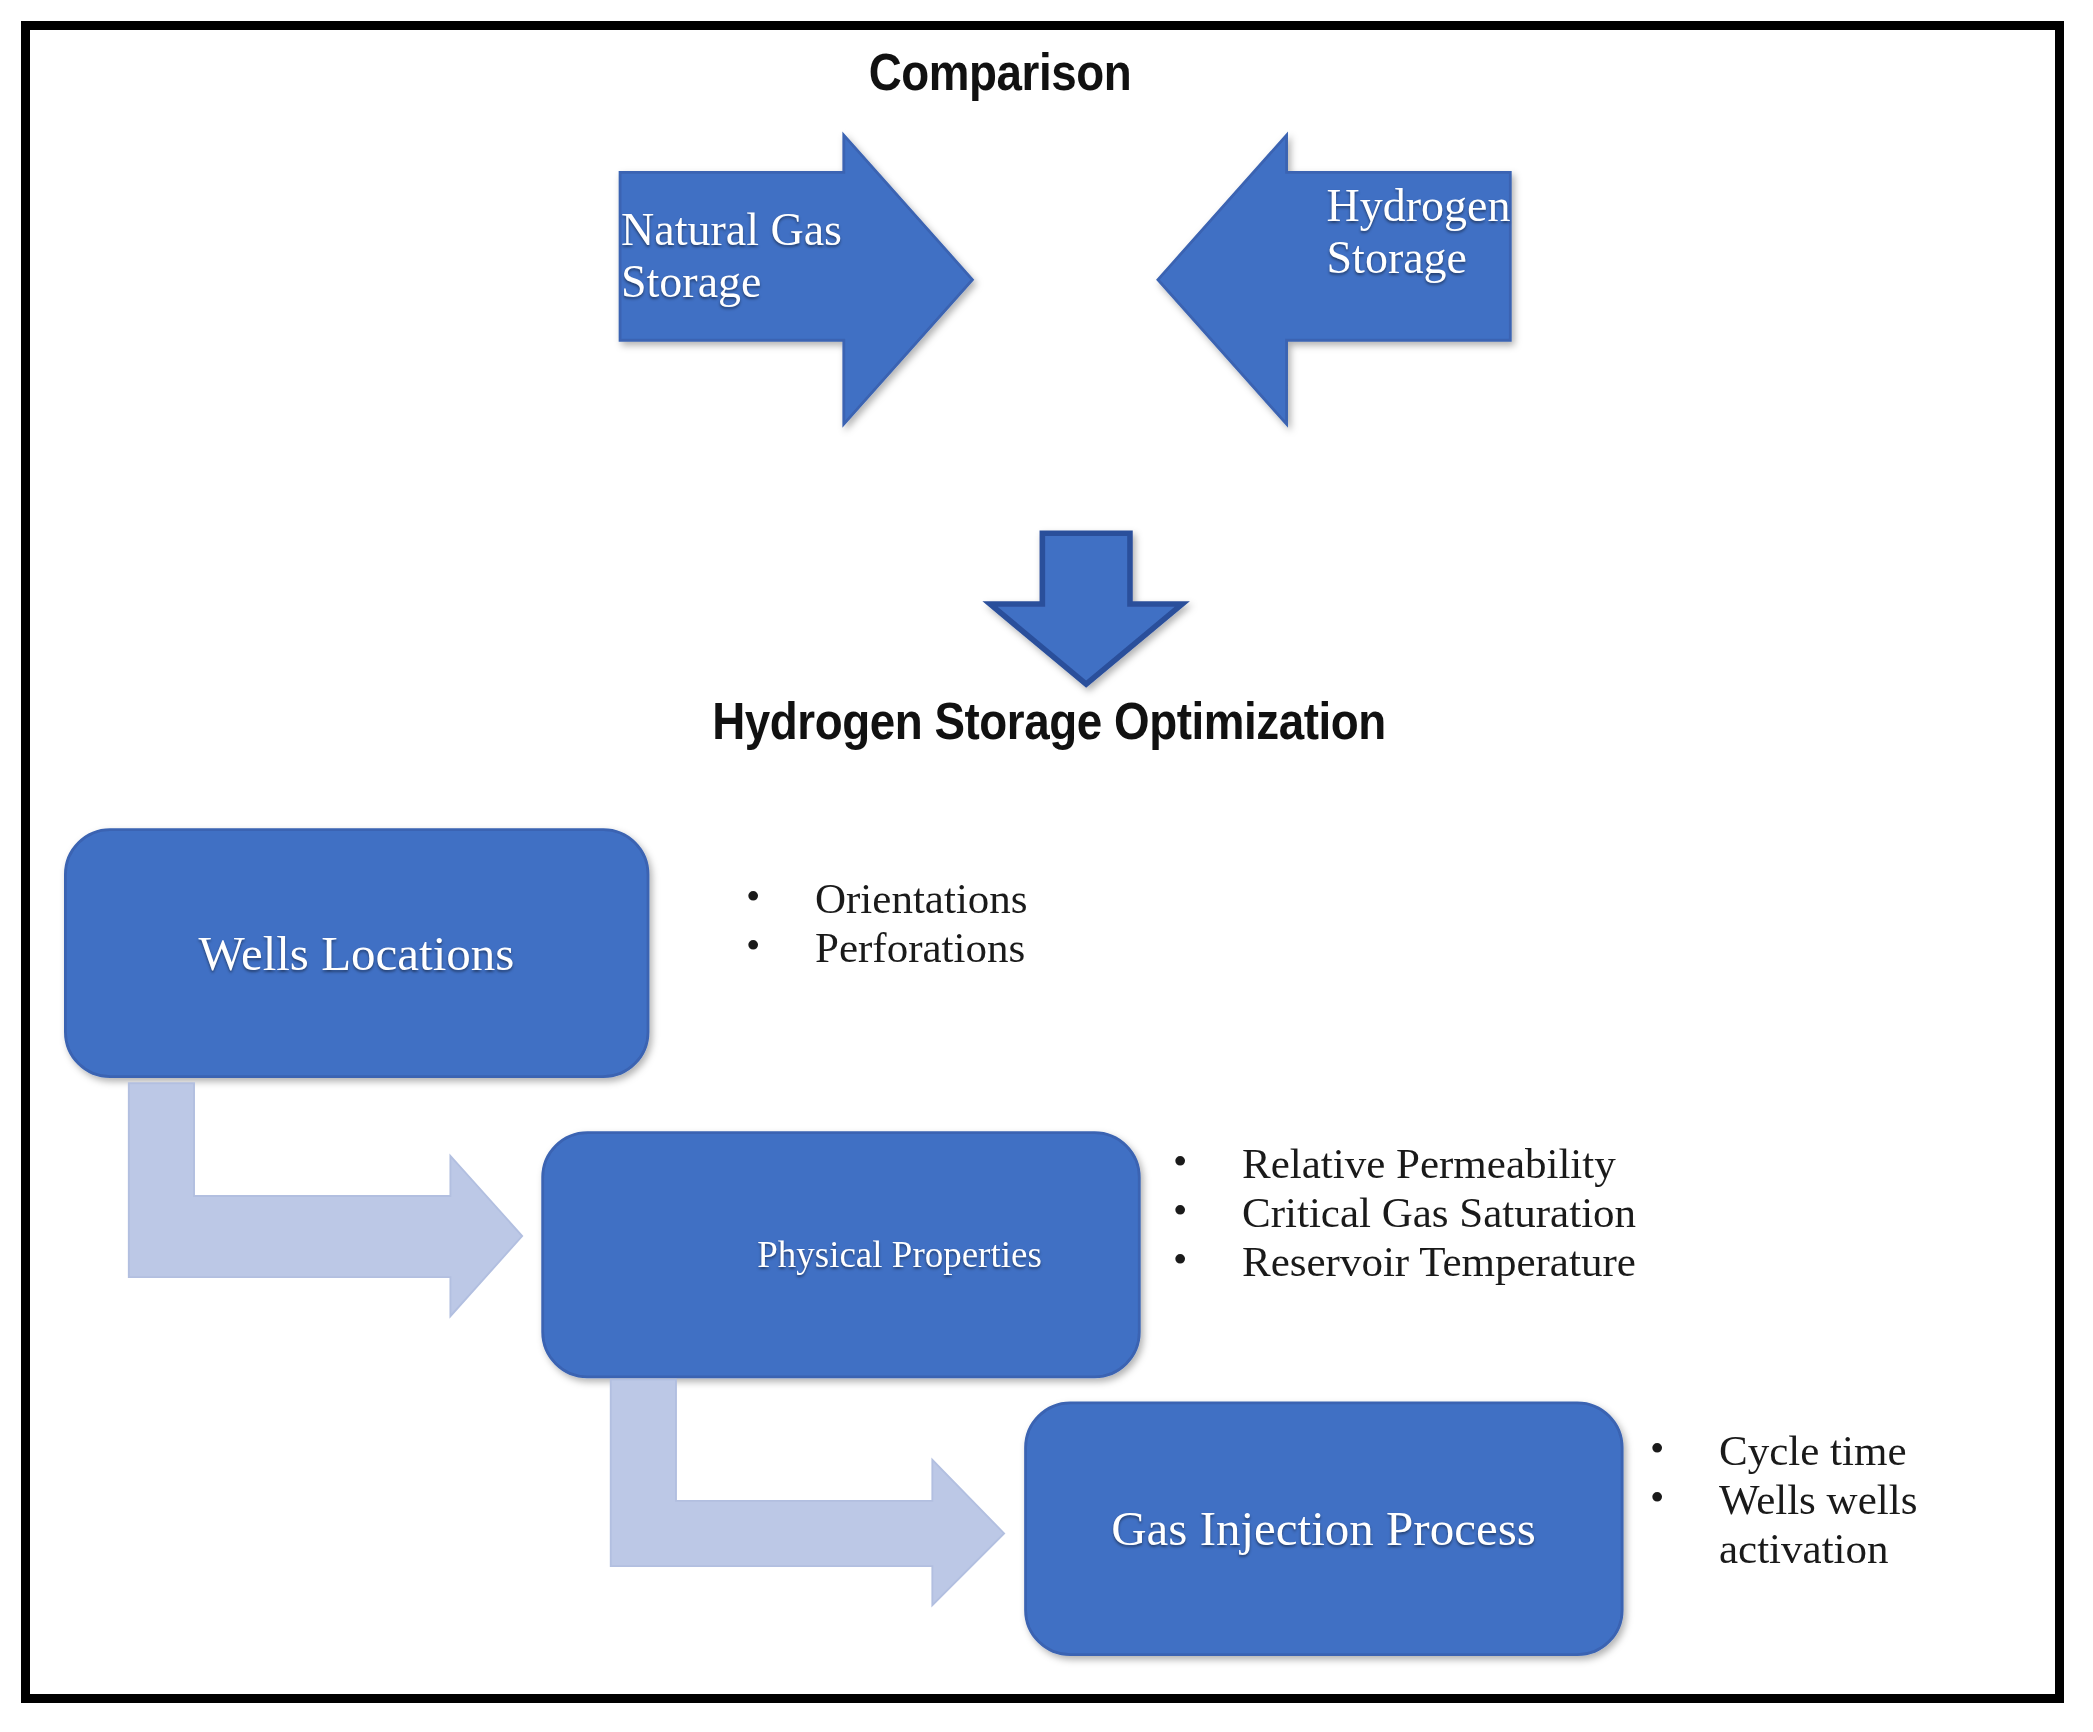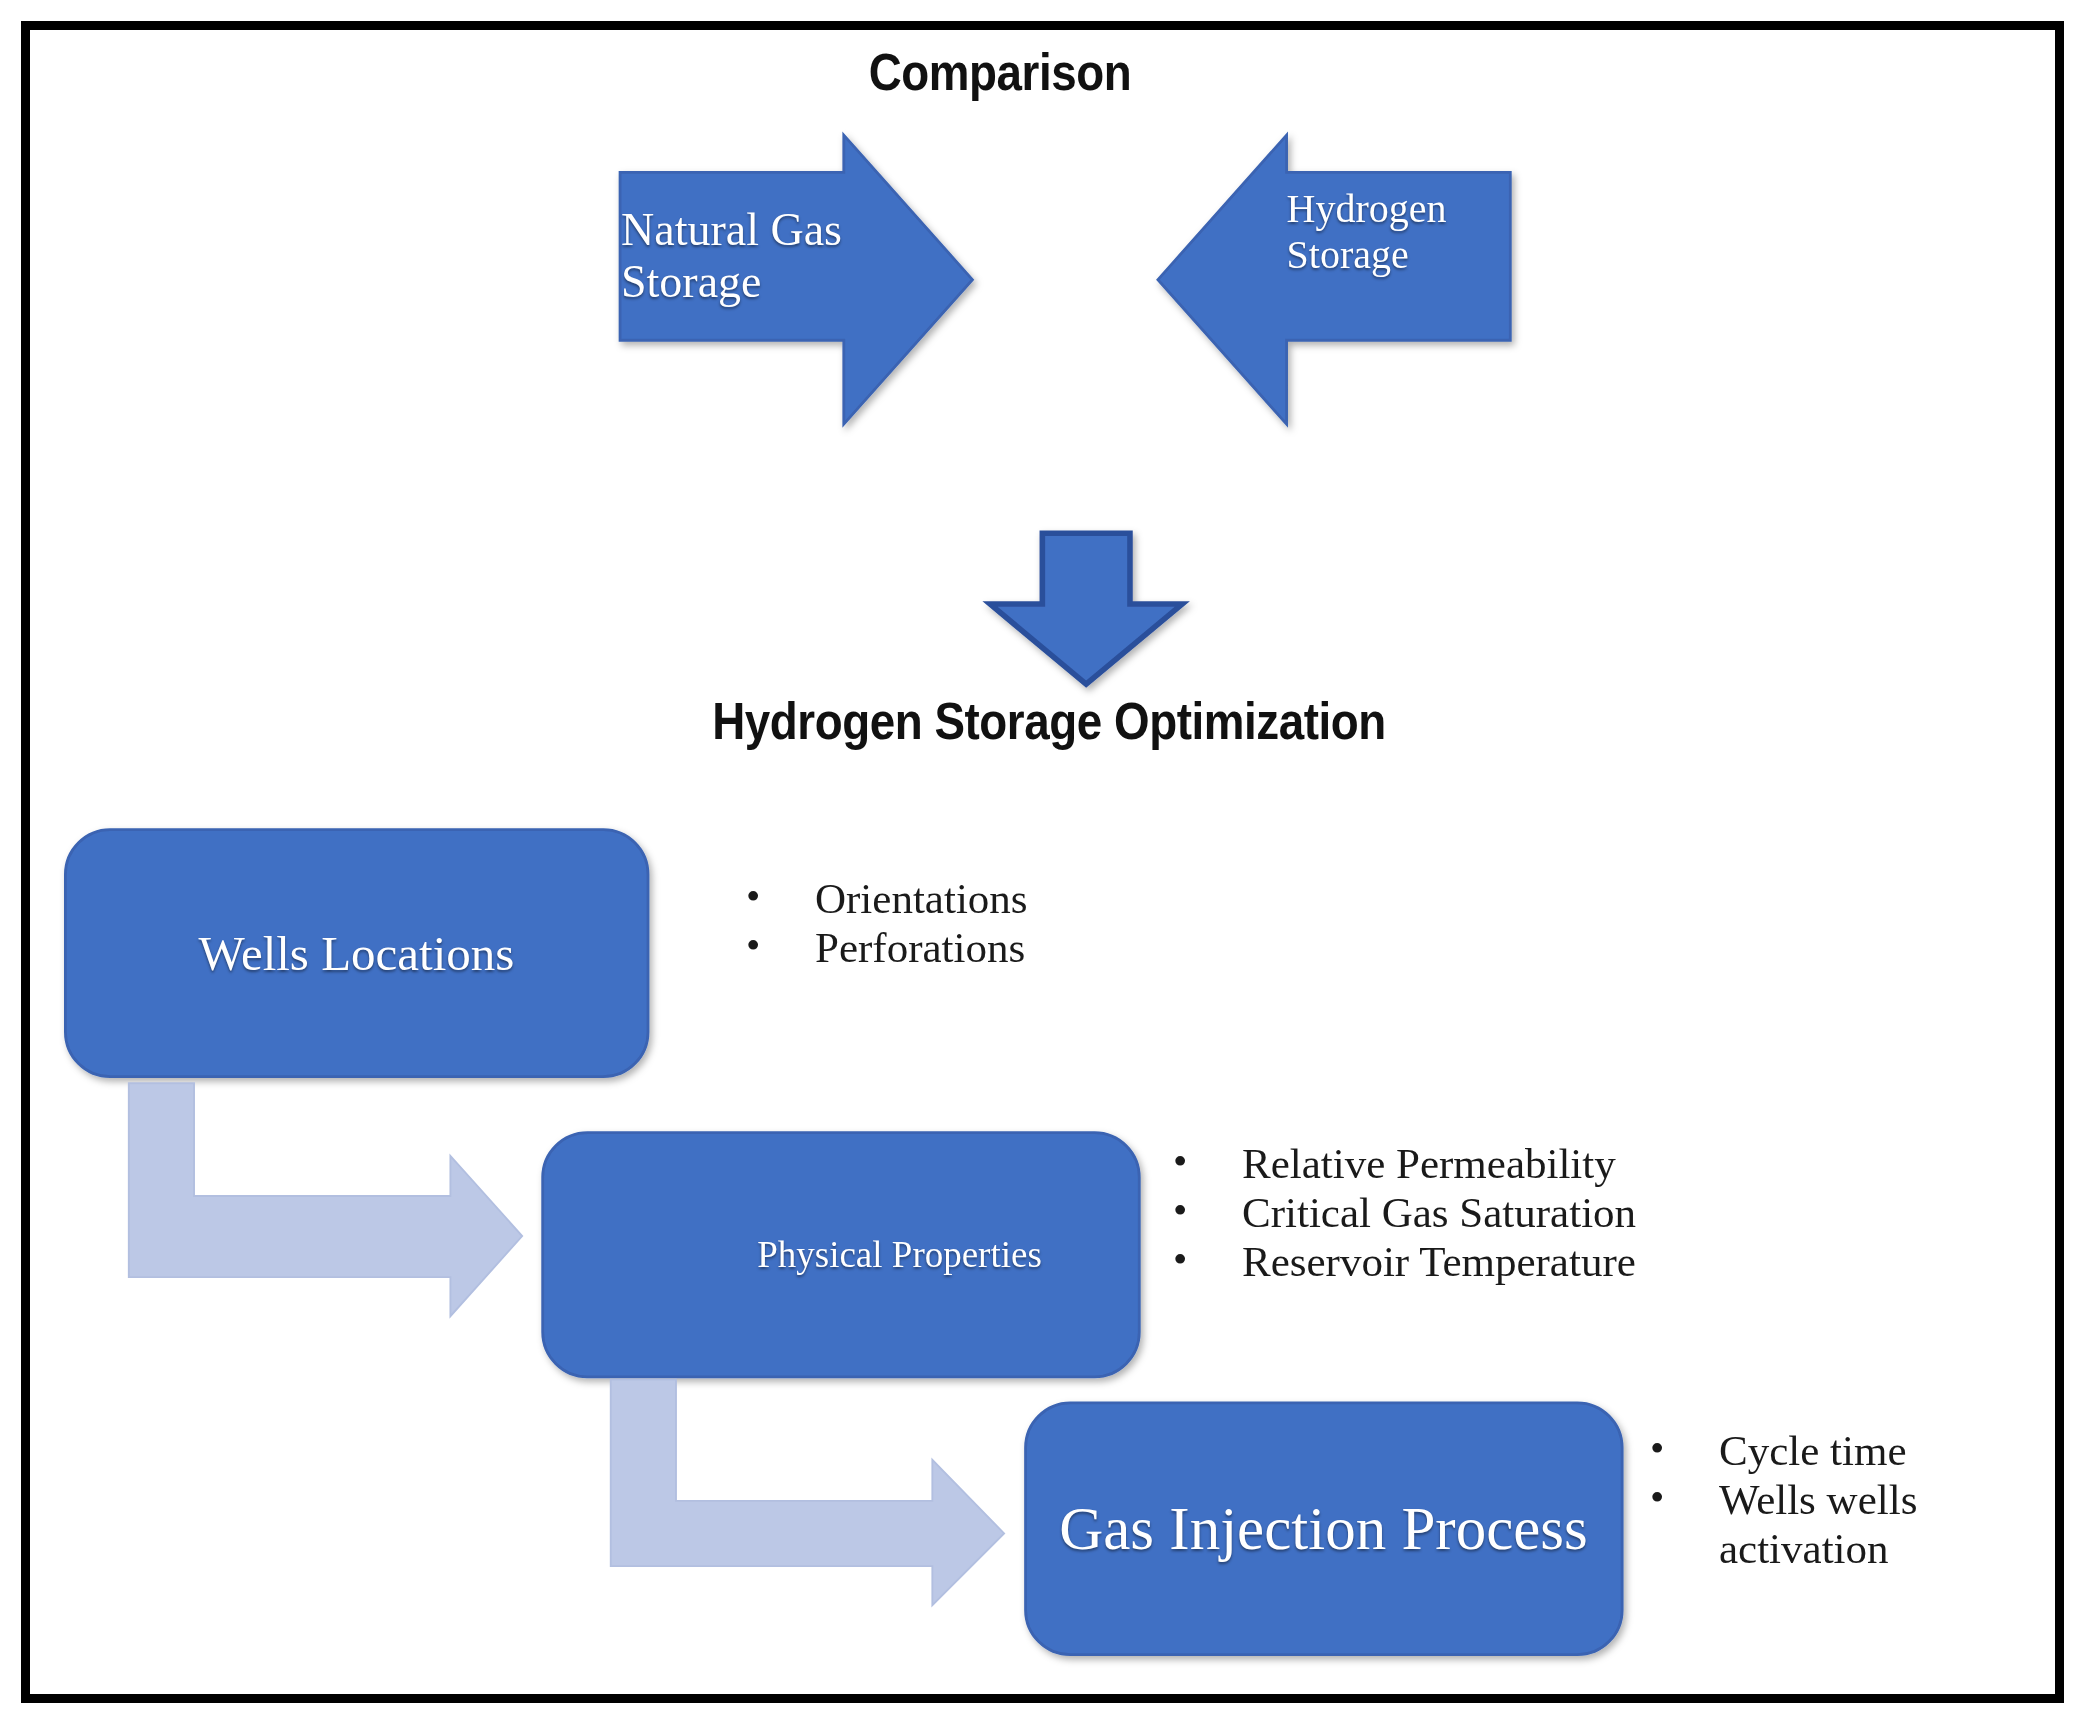--- a/index.html
+++ b/index.html
@@ -83,39 +83,39 @@
     justify-content: center;
     line-height: 1.14;
     pointer-events: none;
   }
   #label-natural-gas {
     left: 615px; top: 172px;
     width: 233px; height: 168px;
     font-size: 46px;
   }
   #label-hydrogen {
-    left: 1250px; top: 172px;
+    left: 1302px; top: 172px;
     width: 233px; height: 120px;
-    font-size: 40px;
+    font-size: 46px;
   }
   #label-wells {
     left: 65px; top: 830px;
     width: 583px; height: 247px;
     font-size: 49px;
     border-radius: 12px;
   }
   #label-physical {
     left: 543px; top: 1133px;
     width: 713px; height: 244px;
     font-size: 37px;
   }
   #label-gas-injection {
     left: 1025px; top: 1403px;
     width: 597px; height: 252px;
-    font-size: 61px;
+    font-size: 49px;
   }
 
   
   .bullet-list {
     position: absolute;
     font-family: "Liberation Serif", "DejaVu Serif", serif;
     color: #1a1a1a;
     list-style: none;
     margin: 0;
     padding: 0;

